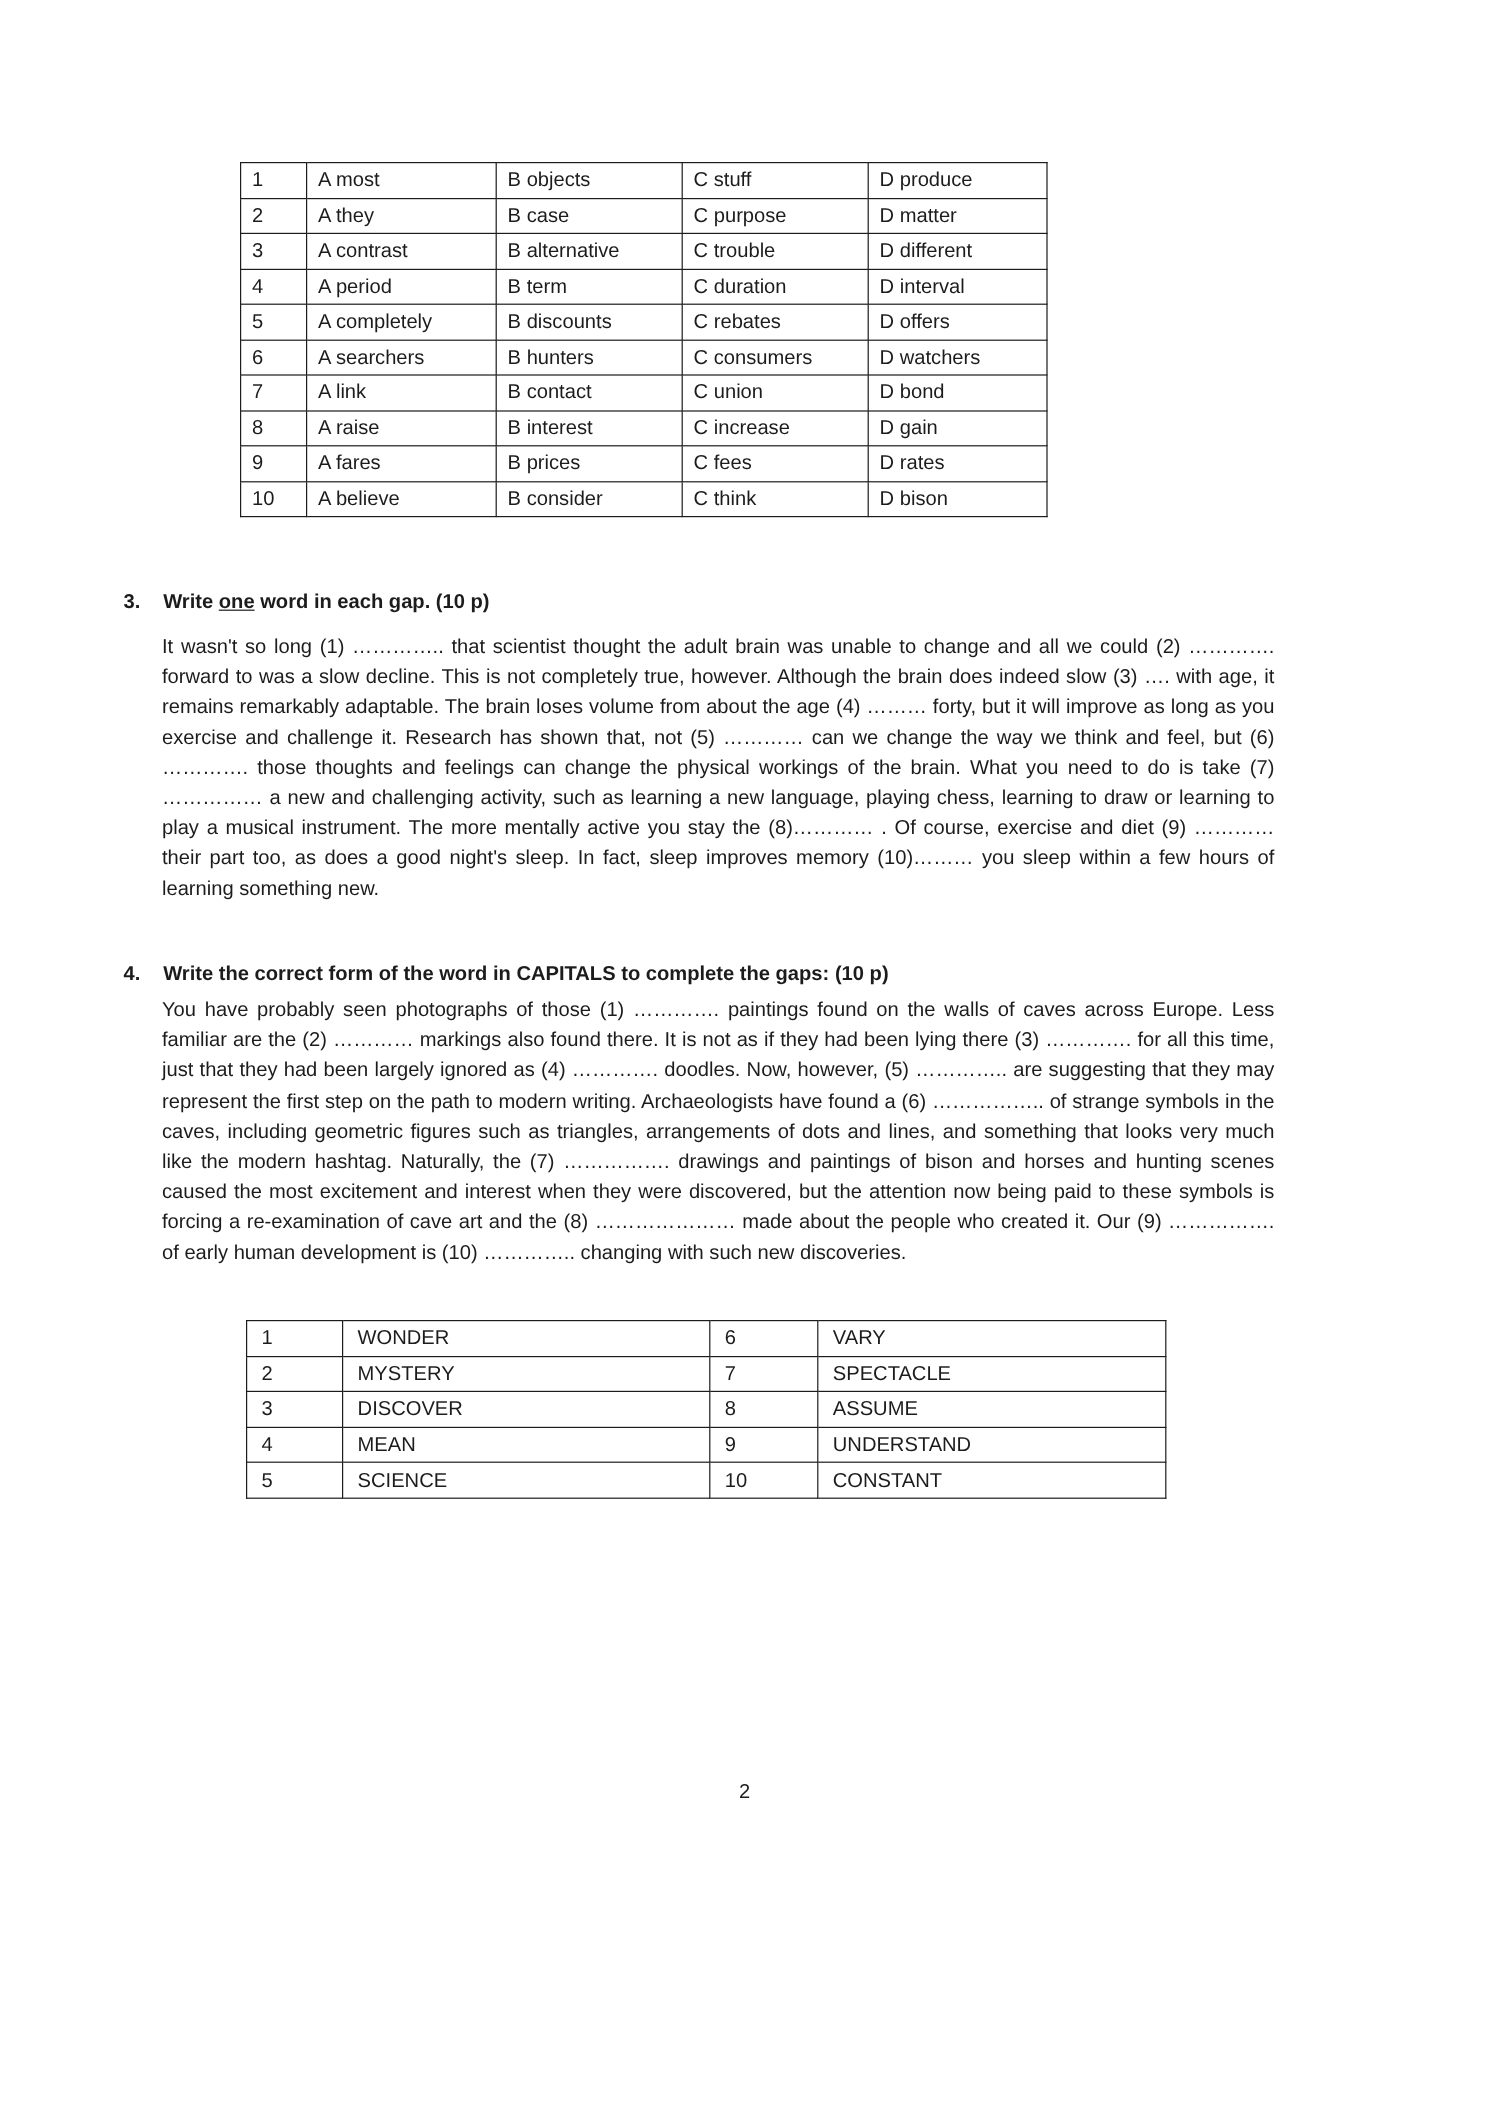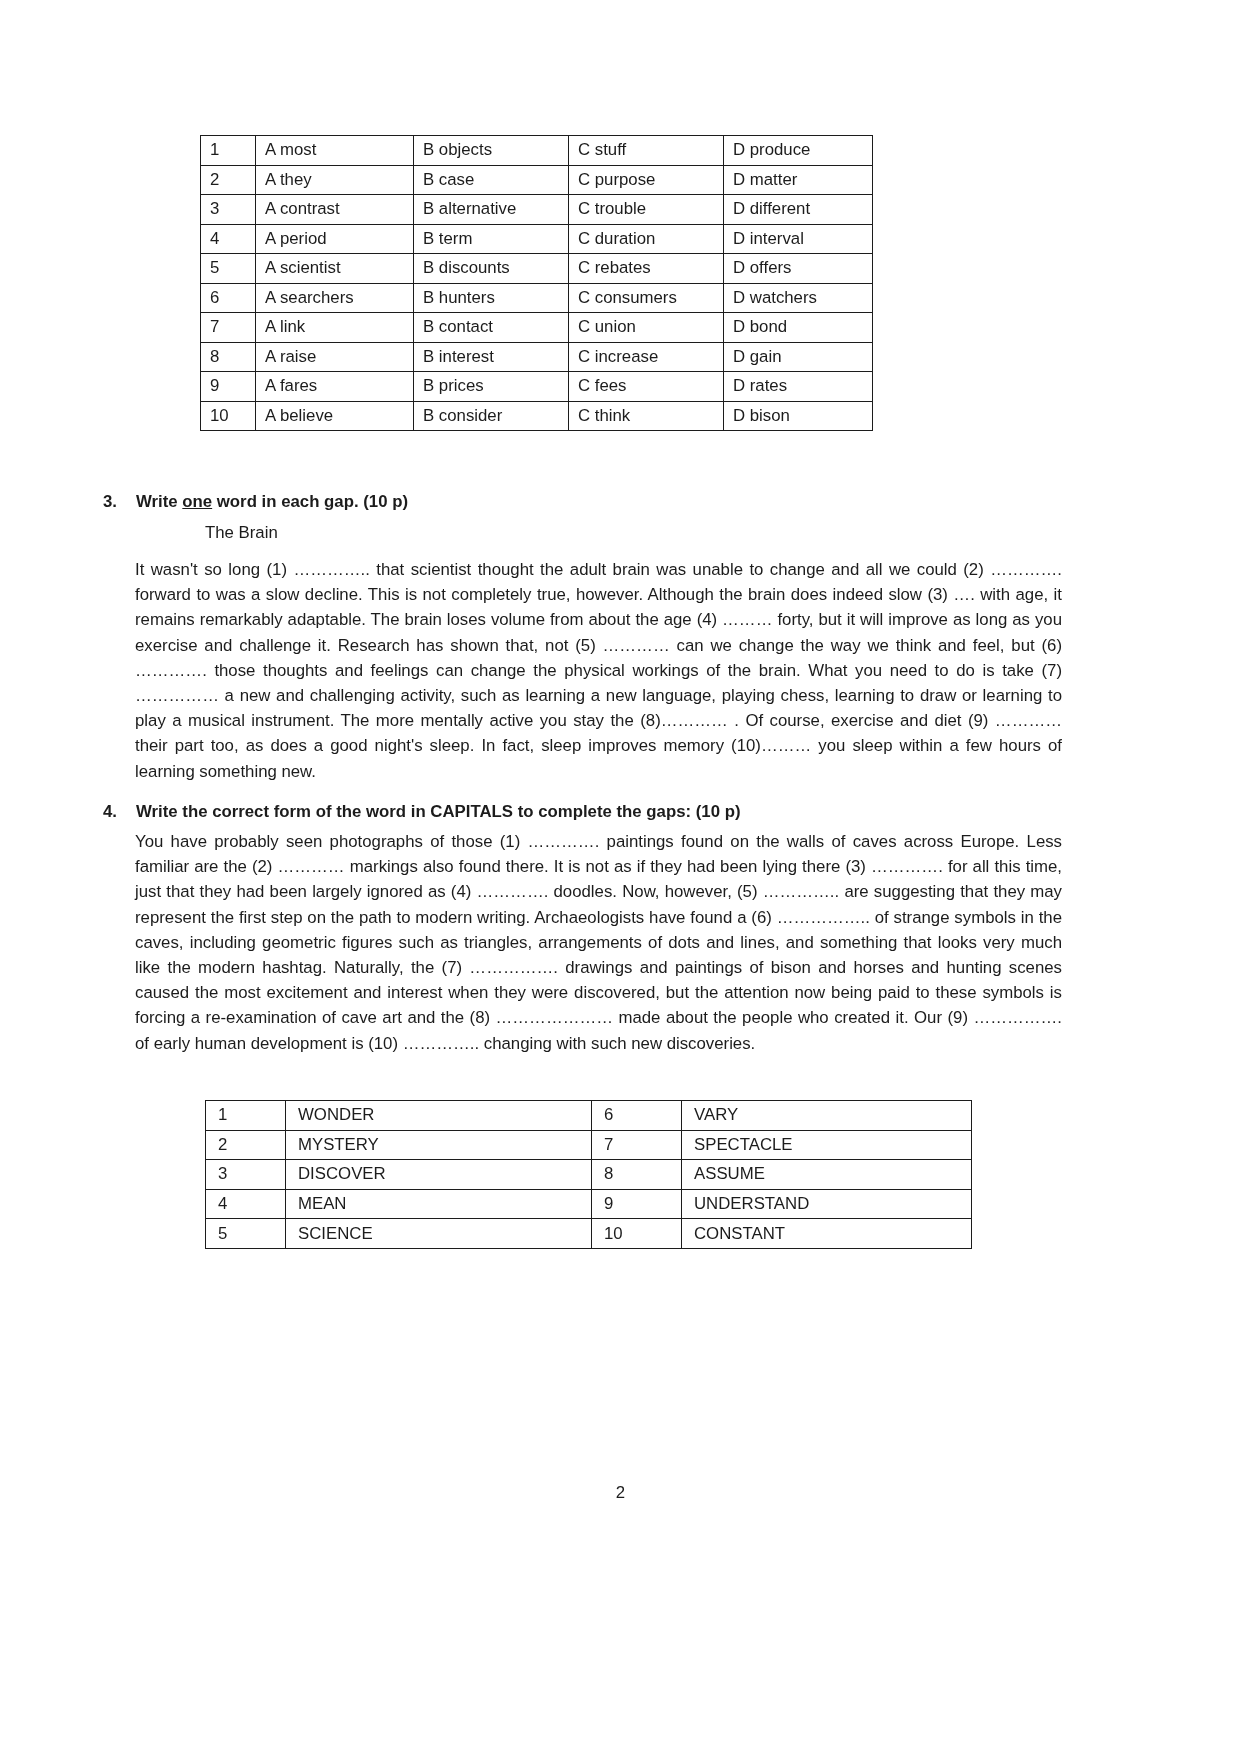--- a/index.html
+++ b/index.html
@@ -142,21 +142,21 @@
         </tr>
         <tr>
           <td>4</td>
           <td>A period</td>
           <td>B term</td>
           <td>C duration</td>
           <td>D interval</td>
         </tr>
         <tr>
           <td>5</td>
-          <td>A scientist</td>
+          <td>A completely</td>
           <td>B discounts</td>
           <td>C rebates</td>
           <td>D offers</td>
         </tr>
         <tr>
           <td>6</td>
           <td>A searchers</td>
           <td>B hunters</td>
           <td>C consumers</td>
           <td>D watchers</td>
@@ -190,21 +190,20 @@
           <td>D bison</td>
         </tr>
       </tbody>
   </table>
 
   <div class="section section-3">
     <div class="sec-head">
       <span class="sec-num">3.</span>
       <span class="sec-title"><span>Write </span><span class="u">one</span><span> word in each gap. (10 p)</span></span>
     </div>
-    <div class="subtitle">The Brain</div>
     <p class="passage">It wasn't so long (1) …………..   that scientist thought the adult brain was unable to change and all we could (2) …………. forward to was a slow decline. This is not completely true, however. Although the brain does indeed slow (3) ….  with age, it remains remarkably adaptable. The brain loses volume from about the age (4) ……… forty, but it will improve as long as you exercise and challenge it. Research has shown that, not (5) ………… can we change the way we think and feel, but (6) …………. those thoughts and feelings can change the physical workings of the brain. What you need to do is take (7) …………… a new and challenging activity, such as learning a new language, playing chess, learning to draw or learning to play a musical instrument. The more mentally active you stay the (8)………… . Of course, exercise and diet (9) ………… their part too, as does a good night's sleep. In fact, sleep improves memory (10)……… you sleep within a few hours of learning something new.</p>
   </div>
 
   <div class="section section-4">
     <div class="sec-head">
       <span class="sec-num">4.</span>
       <span class="sec-title">Write the correct form of the word in CAPITALS to complete the gaps: (10 p)</span>
     </div>
     <p class="passage">You have probably seen photographs of those (1) …………. paintings found on the walls of caves across Europe. Less familiar are the (2) ………… markings also found there. It is not as if they had been lying there (3) …………. for all this time, just that they had been largely ignored as (4) …………. doodles. Now, however, (5) ………….. are suggesting that they may represent the first step on the path to modern writing. Archaeologists have found a (6) …………….. of strange symbols in the caves, including geometric figures such as triangles, arrangements of dots and lines, and something that looks very much like the modern hashtag. Naturally, the (7) ……………. drawings and paintings of bison and horses and hunting scenes caused the most excitement and interest when they were discovered, but the attention now being paid to these symbols is forcing a re-examination of cave art and the (8) ………………… made about the people who created it. Our (9) …………….  of early human development is (10) ………….. changing with such new discoveries.</p>
   </div>

